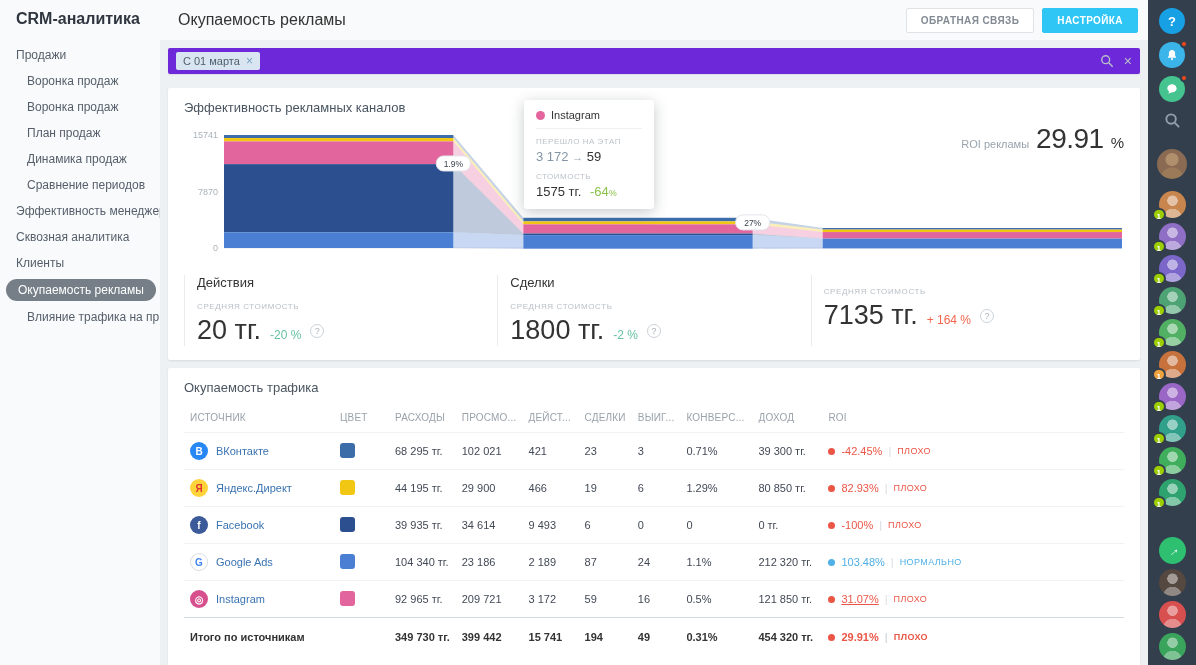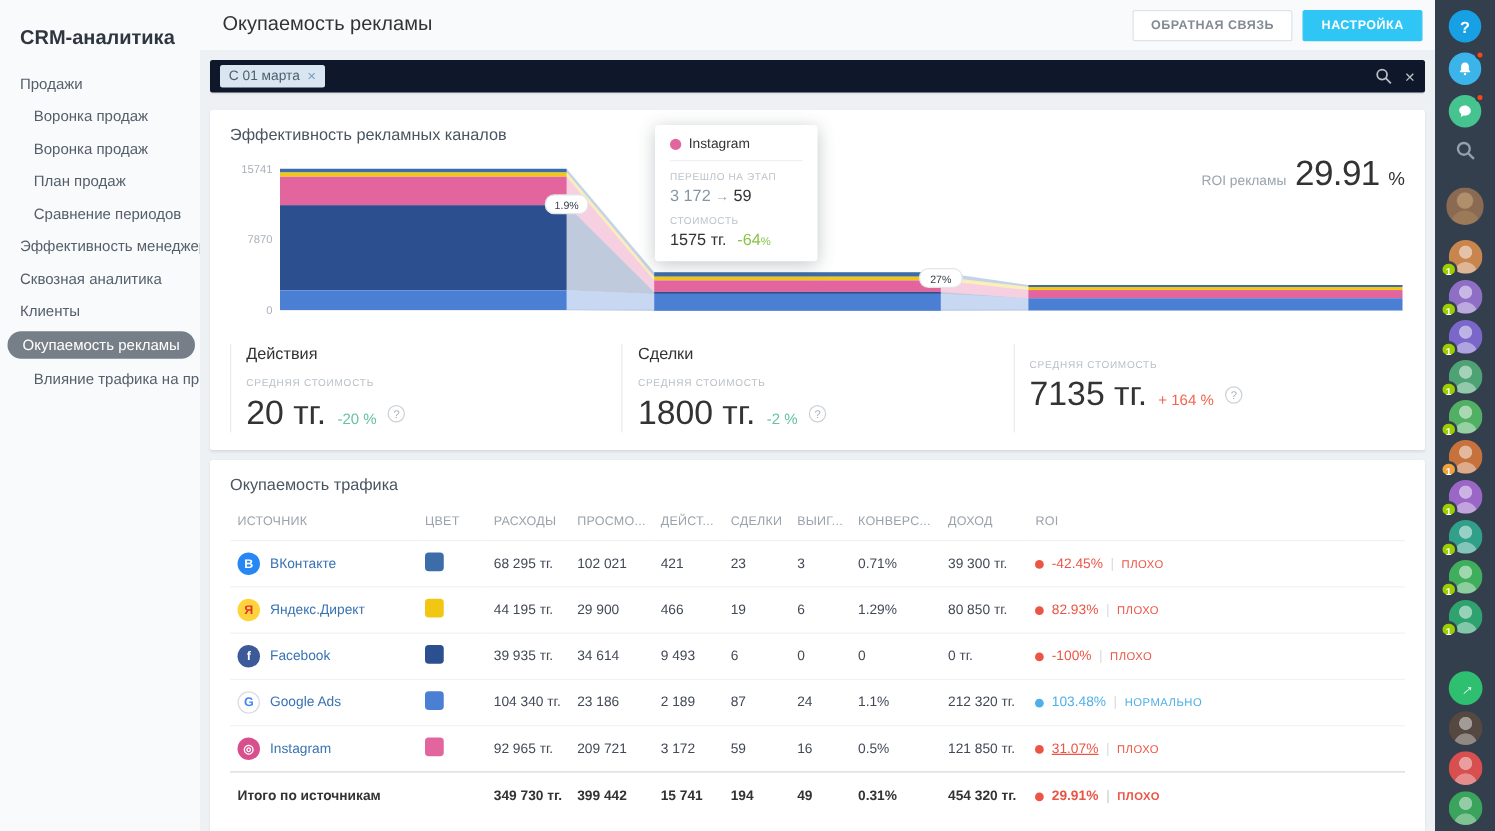--- a/index.html
+++ b/index.html
@@ -1,39 +1,39 @@
 <!DOCTYPE html>
 <html lang="ru"><head>
 <meta charset="utf-8">
 <style>
   * { box-sizing: border-box; }
   body { margin:0; width:1196px; height:665px; overflow:hidden;
          font-family:"Liberation Sans", sans-serif; background:#eef1f4; color:#424956; }
   .app { display:flex; width:1196px; height:665px; }
 
   
-  .sidebar { width:160px; background:#f9fafb; flex-shrink:0; padding-top:16px; overflow:hidden; }
+  .sidebar { width:160px; background:#f9fafb; flex-shrink:0; padding-top:4px; overflow:hidden; }
   .brand { font-size:16px; font-weight:bold; color:#2f3640; padding:6px 16px 14px; white-space:nowrap; }
   .side-item { font-size:12px; color:#555f6b; padding:6px 6px 6px 16px; cursor:pointer; white-space:nowrap; }
   .side-item.ind { padding-left:27px; }
   .side-item.active { padding:3px 4px 3px 6px; }
   .side-item .pill { background:#767f88; color:#fff; border-radius:12px; padding:4px 12px; display:inline-block; font-size:12px; }
 
   
   .main { flex:1; display:flex; flex-direction:column; min-width:0; }
   .topbar { height:40px; background:#f9fafb; display:flex; align-items:center; padding:0 10px; flex-shrink:0; }
   .topbar h1 { font-size:16px; font-weight:normal; color:#333; margin:0 0 0 8px; flex:1; }
   .btn { font-size:10px; font-weight:bold; letter-spacing:.4px; border-radius:2px; height:25px; padding:0 14px; cursor:pointer; font-family:inherit; }
   .btn-ghost { background:#fff; border:1px solid #dfe3e6; color:#828a93; margin-right:8px; }
   .btn-primary { background:#2fc6f6; border:1px solid #2fc6f6; color:#fff; }
 
   .content { flex:1; padding:8px 8px 0; overflow:hidden; }
 
   
-  .filterbar { background:#0f172a; border-radius:2px; height:26px; display:flex; align-items:center;
+  .filterbar { background:#6d28d9; border-radius:2px; height:26px; display:flex; align-items:center;
                padding:0 8px; box-shadow:0 1px 1px rgba(83,92,105,.12); margin-bottom:14px; }
   .chip { background:#d9e6f1; border-radius:2px; font-size:11px; color:#4d5f6e; padding:3px 7px; display:inline-flex; align-items:center; gap:6px; cursor:pointer; }
   .chip-x { color:#79a0c0; cursor:pointer; font-size:12px; line-height:1; }
   .filter-spacer { flex:1; }
   .filter-clear { color:#b9c0c8; font-size:14px; margin-left:10px; cursor:pointer; line-height:1; }
 
   
   .panel { background:#fff; border-radius:2px; box-shadow:0 1px 2px rgba(83,92,105,.14);
            margin-bottom:8px; padding:12px 16px 14px; position:relative; }
   .panel-title { font-size:13px; color:#4a5560; margin-bottom:8px; }
@@ -101,20 +101,21 @@
 
 <div class="app">
 
   <aside class="sidebar">
     <div class="brand">CRM-аналитика</div>
     <nav id="side-nav">
         <div class="side-item">Продажи</div>
         <div class="side-item ind">Воронка продаж</div>
         <div class="side-item ind">Воронка продаж</div>
         <div class="side-item ind">План продаж</div>
+        <div class="side-item ind">Динамика продаж</div>
         <div class="side-item ind">Сравнение периодов</div>
         <div class="side-item">Эффективность менеджер...</div>
         <div class="side-item">Сквозная аналитика</div>
         <div class="side-item">Клиенты</div>
         <div class="side-item ind active"><span class="pill">Окупаемость рекламы</span></div>
         <div class="side-item ind">Влияние трафика на пр...</div>
       </nav>
   </aside>
 
   <div class="main">

